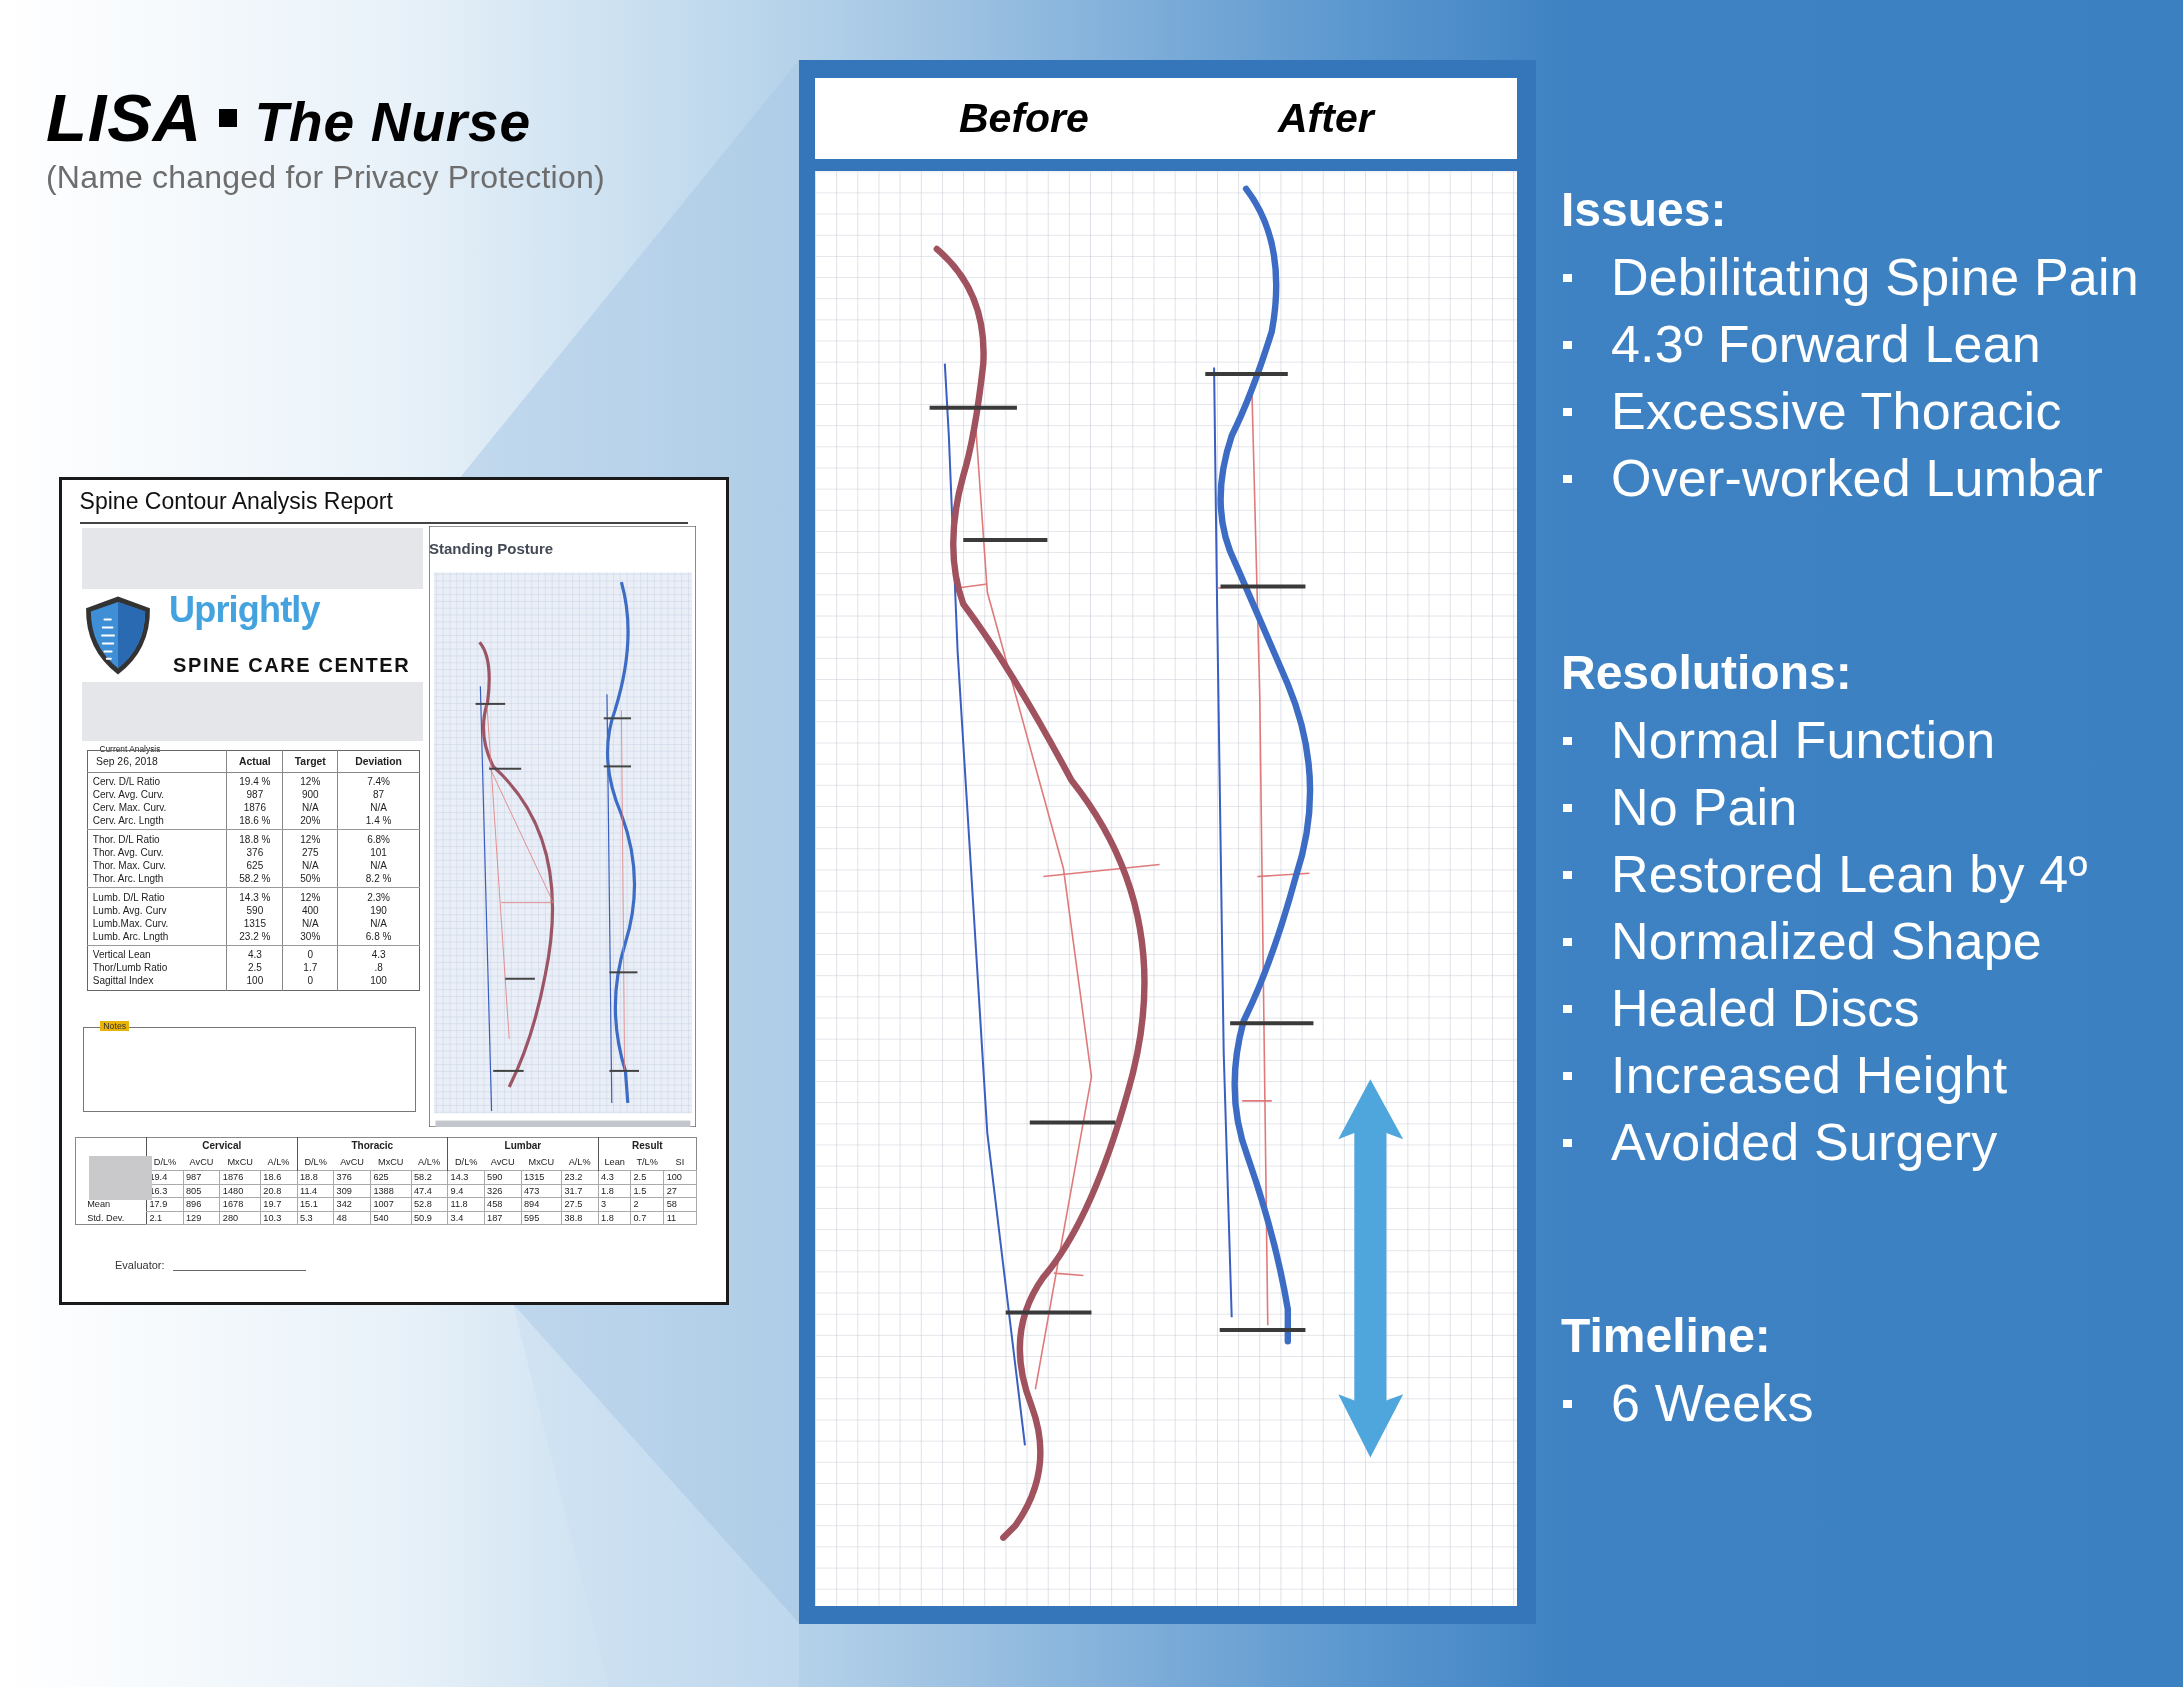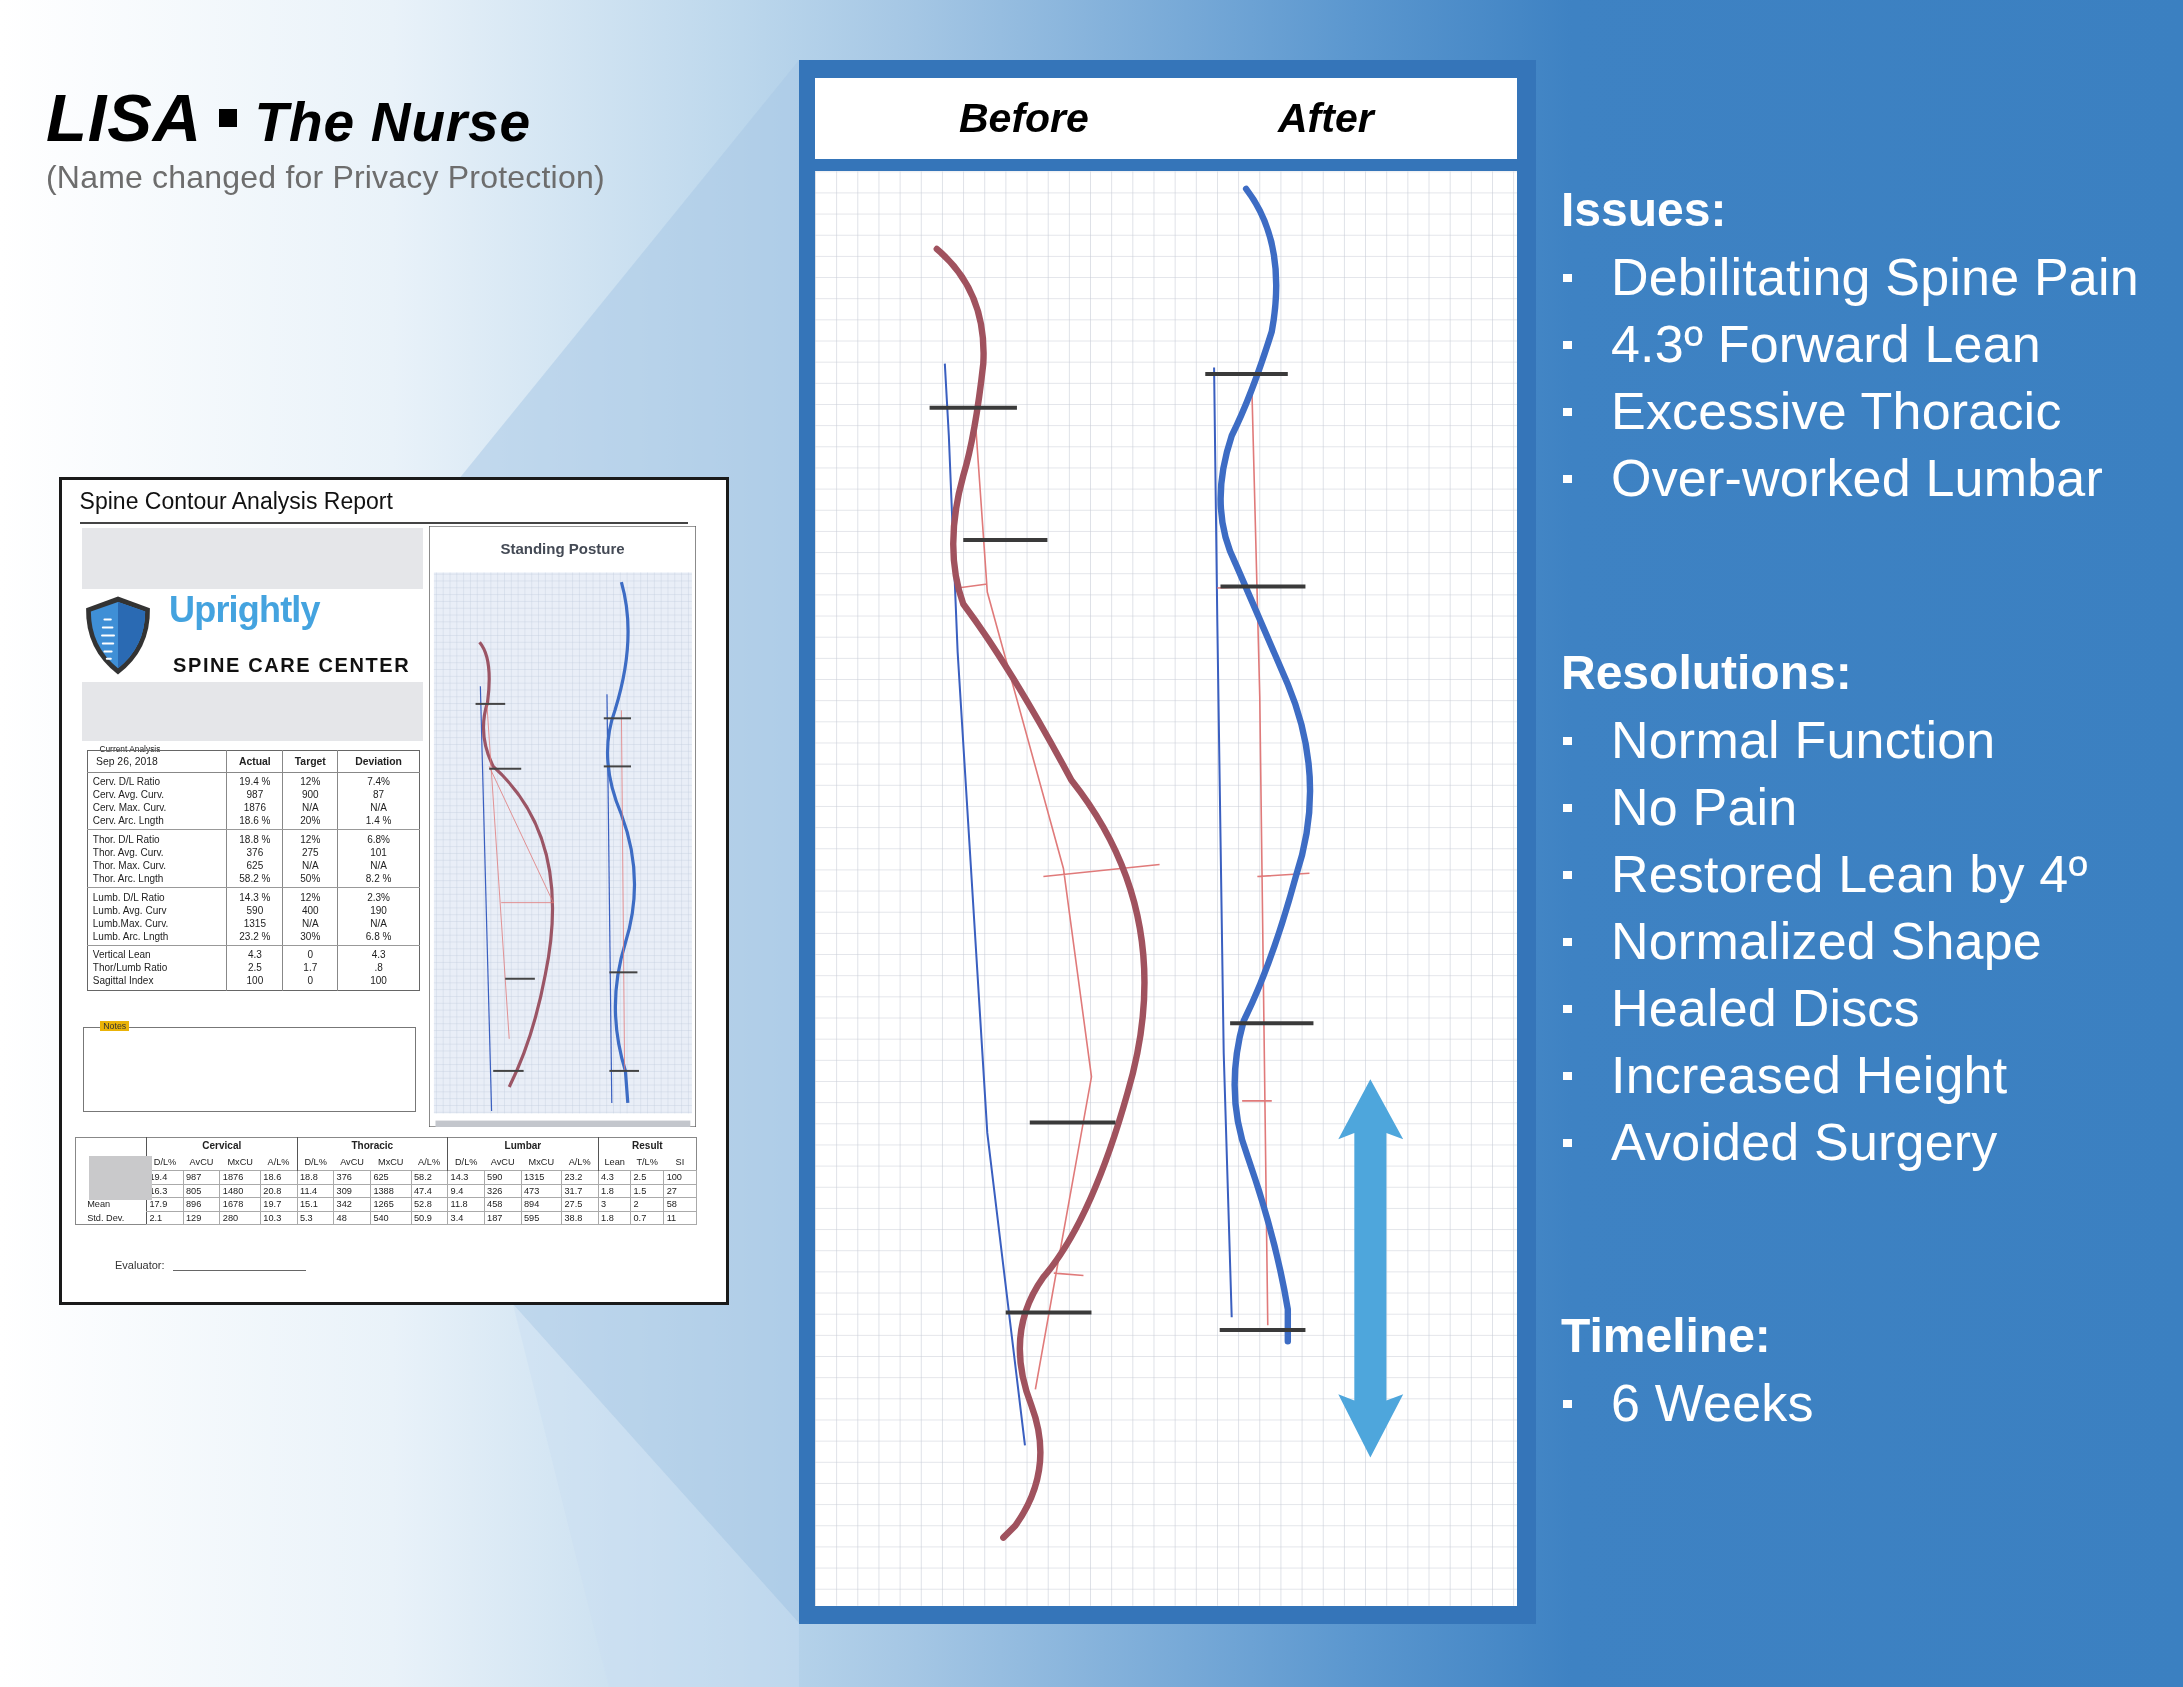--- a/index.html
+++ b/index.html
@@ -43,21 +43,21 @@
   .ca-table th.date { text-align: left; padding-left: 8px; font-weight: normal; }
   .ca-table td { border-left: 0.8px solid #888; text-align: center; line-height: 13px; vertical-align: top; padding: 2.4px 0; }
   .ca-table td:first-child { border-left: none; text-align: left; padding-left: 4.8px; }
   .ca-table tr.grp td { border-bottom: 0.8px solid #999; }
   .ca-table th + th { border-left: 0.8px solid #888; }
 
   .notes { position: absolute; left: 21px; top: 547px; width: 333px; height: 85px; border: 0.8px solid #777; }
   .notes-label { position: absolute; left: 16px; top: -7.2px; background: #eab308; padding: 0 3.2px; font-size: 8.8px; color: #333; }
 
   .mini-chart { position: absolute; left: 367px; top: 46px; width: 267px; height: 601px; }
-  .mini-title { position: absolute; left: 0; width: 100%; top: 13.6px; text-align: center; font-size: 15px; font-weight: bold; color: #444a55; }
+  .mini-title { position: absolute; left: 0; width: 100%; top: 13.6px; font-size: 15px; font-weight: bold; color: #444a55; }
 
   .stats-table {
     position: absolute; left: 13px; top: 657px; width: 622px; border-collapse: collapse;
     font-size: 9.2px; color: #222; border: 0.8px solid #888;
   }
   .stats-table th { font-weight: bold; font-size: 10px; height: 16px; }
   .stats-table th.sub { font-weight: normal; font-size: 9.2px; height: 17px; }
   .stats-table td { border: 0.8px solid #aaa; padding: 0.8px 2.4px; height: 13.6px; }
   .stats-table .gsep { border-left: 1.6px solid #555; }
   .stats-table td.rl { border: none; padding-left: 11.2px; }
@@ -330,21 +330,21 @@
           <td class="">27</td>
         </tr>
         <tr>
           <td class="rl">Mean</td>
           <td class="gsep">17.9</td>
           <td class="">896</td>
           <td class="">1678</td>
           <td class="">19.7</td>
           <td class="gsep">15.1</td>
           <td class="">342</td>
-          <td class="">1265</td>
+          <td class="">1007</td>
           <td class="">52.8</td>
           <td class="gsep">11.8</td>
           <td class="">458</td>
           <td class="">894</td>
           <td class="">27.5</td>
           <td class="gsep">3</td>
           <td class="">2</td>
           <td class="">58</td>
         </tr>
         <tr>

